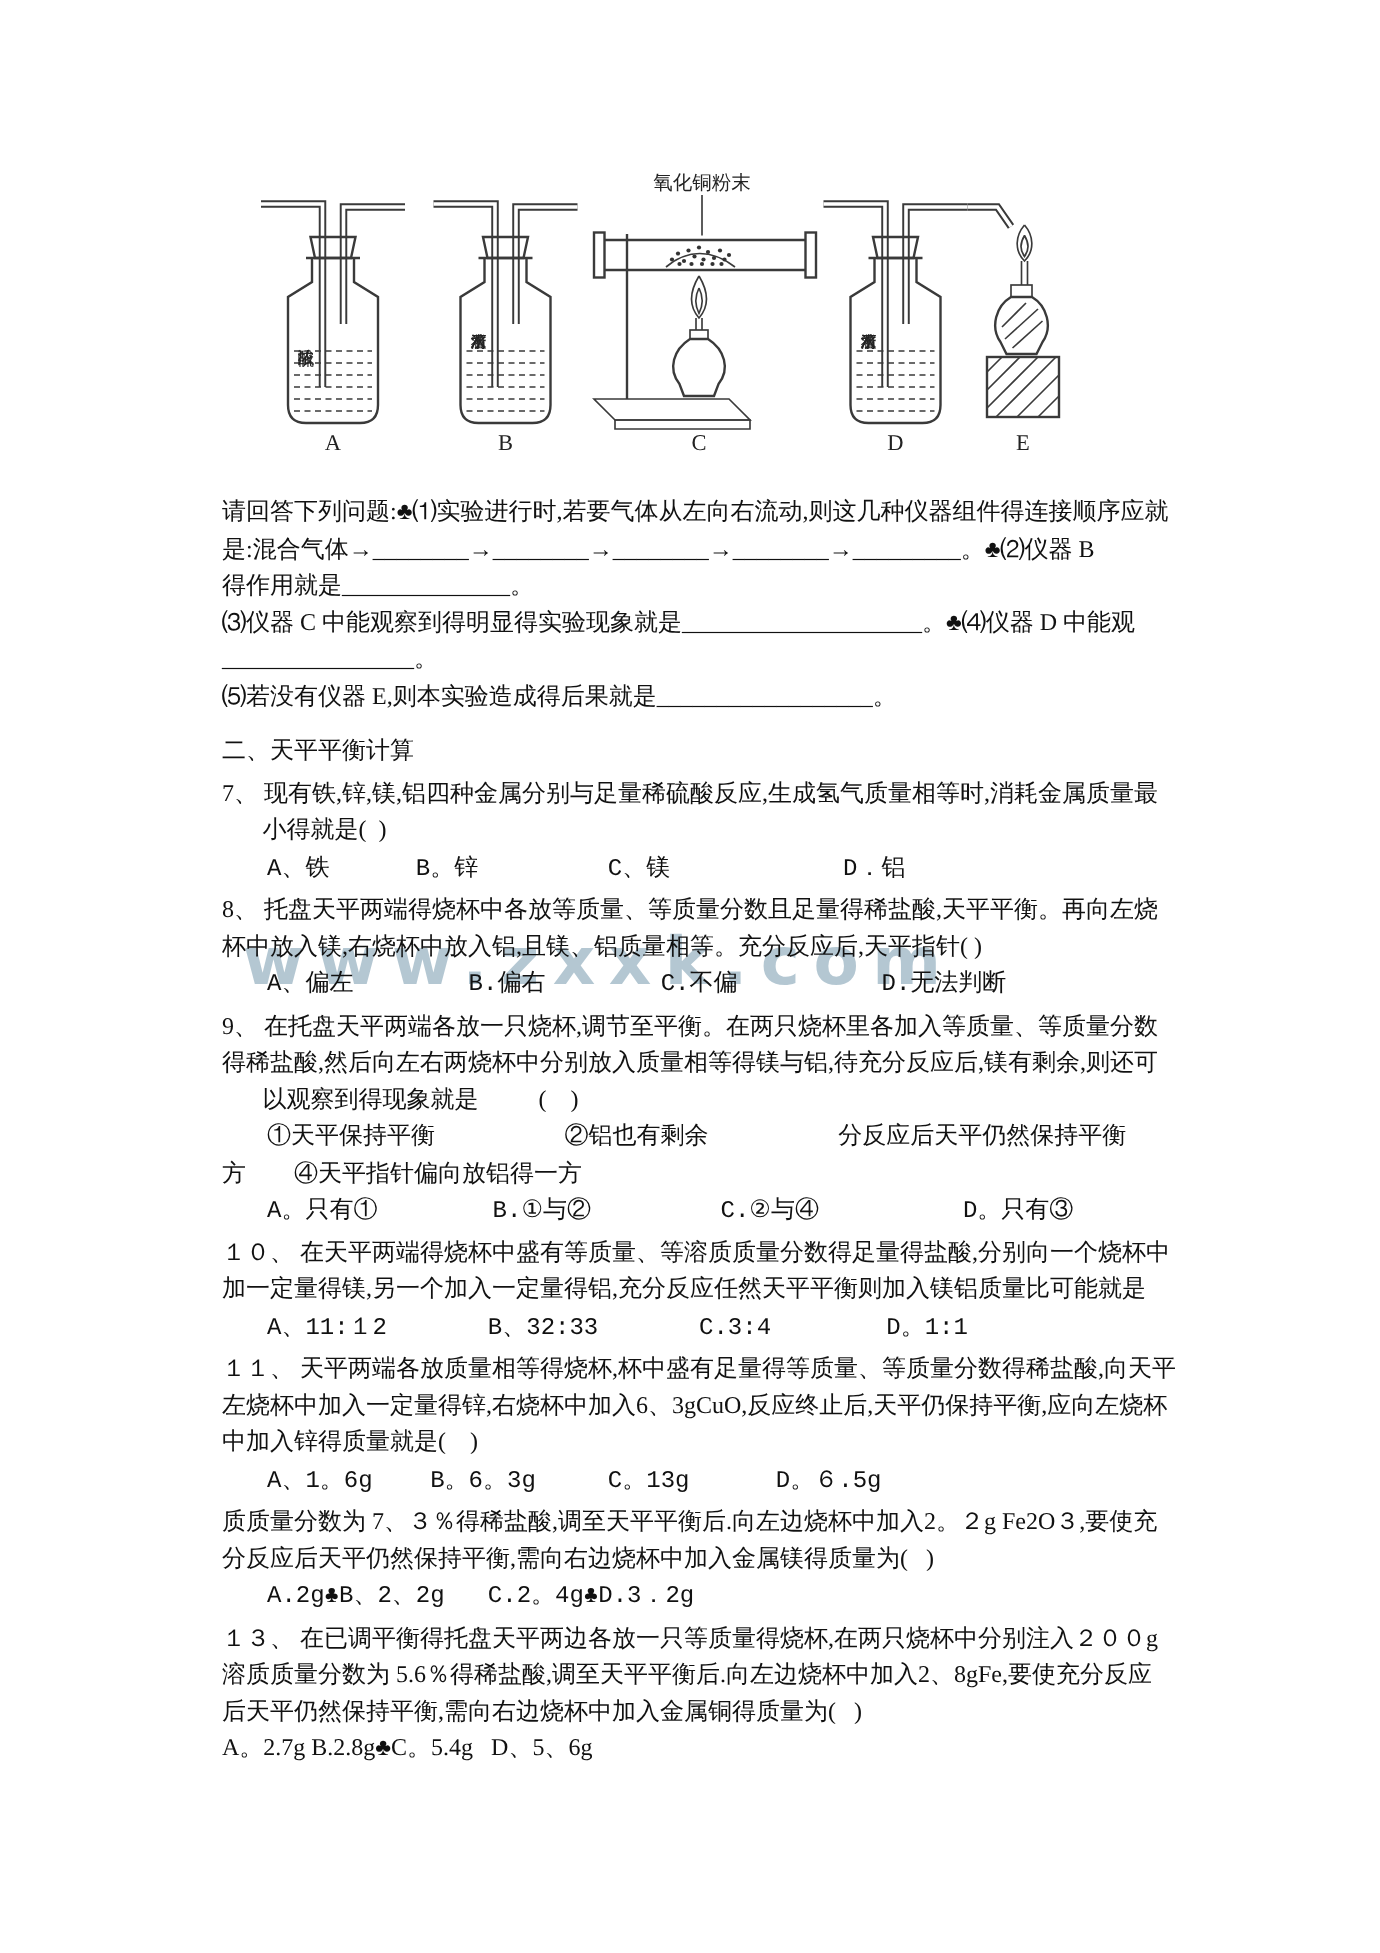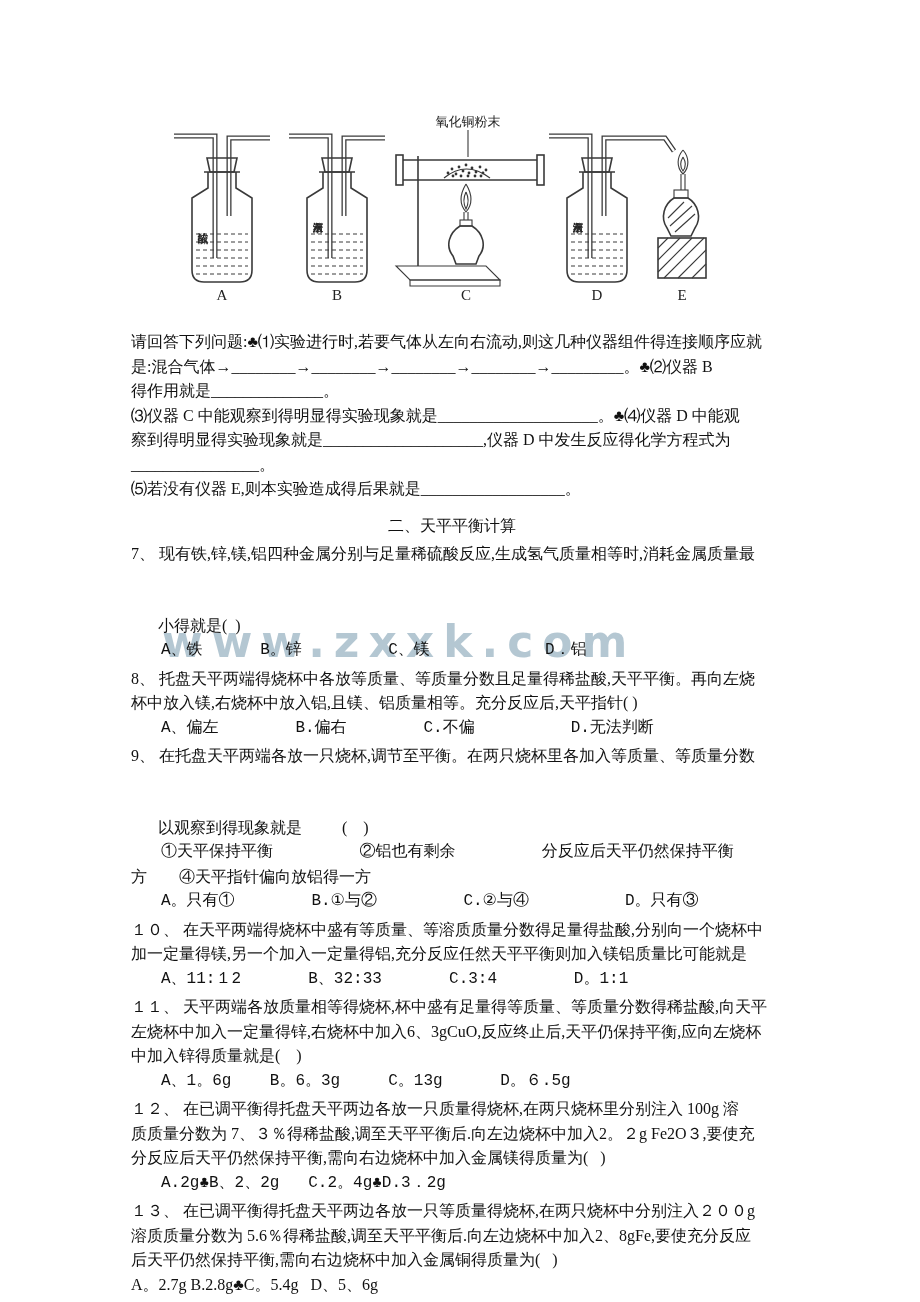--- a/index.html
+++ b/index.html
@@ -14,28 +14,28 @@
   .page { position:absolute; inset:0; background:#fff; }
   .watermark {
     position:absolute; left:162px; top:616px;
     font-family:"DejaVu Sans",sans-serif;
     font-weight:bold; font-size:44px; letter-spacing:9px;
     color:#0c4a6e; opacity:0.30;
     z-index:0; pointer-events:none; white-space:pre;
   }
   .diagram { position:absolute; left:150px; top:110px; width:620px; height:198px; z-index:1; }
   .content {
-    position:absolute; left:131px; top:330px; width:642px;
+    position:absolute; left:148px; top:330px; width:642px;
     font-size:16px; line-height:24.5px; z-index:1;
   }
   .line { white-space:pre; }
-  .ind1 { padding-left:27px;margin-top:47px; }
+  .ind1 { padding-left:27px; }
   .ind2 { padding-left:30px;font-family:Liberation Mono, monospace; }
   .qblock { margin-top:4px; }
-  .sect { margin-top:12px;text-align:center; }
+  .sect { margin-top:12px; }
   
   svg text { font-family:"Liberation Serif",serif; fill:#222; }
   .glass  { fill:none; stroke:#3a3a3a; stroke-width:1.6; }
   .thin   { fill:none; stroke:#3a3a3a; stroke-width:1.1; }
   .tube-o { fill:none; stroke:#3a3a3a; stroke-width:5; }
   .tube-i { fill:none; stroke:#ffffff; stroke-width:2.4; }
   .dash   { stroke:#3a3a3a; stroke-width:1; stroke-dasharray:4,3; }
   .dot    { fill:#333; stroke:none; }
   .vtext  { writing-mode:vertical-rl; text-orientation:upright; }
   .letter { font-size:15px; }
@@ -154,61 +154,60 @@
         <text class="letter" x="532" y="190" text-anchor="middle">E</text>
       </g>
     </svg>
   </div>
 
   <div class="content">
     <div class="line">请回答下列问题:♣⑴实验进行时,若要气体从左向右流动,则这几种仪器组件得连接顺序应就</div>
     <div class="line">是:混合气体→________→________→________→________→_________。♣⑵仪器 B</div>
     <div class="line">得作用就是______________。</div>
     <div class="line">⑶仪器 C 中能观察到得明显得实验现象就是____________________。♣⑷仪器 D 中能观</div>
-    <div class="line">察到得明显得实验现象就是____________________,仪器 D 中发生反应得化学方程式为</div>
     <div class="line">________________。</div>
     <div class="line">⑸若没有仪器 E,则本实验造成得后果就是__________________。</div>
 
     <div class="line sect">二、天平平衡计算</div>
 
     <div class="qblock">
       <div class="line">7、 现有铁,锌,镁,铝四种金属分别与足量稀硫酸反应,生成氢气质量相等时,消耗金属质量最</div>
       <div class="line ind1">小得就是(  )</div>
       <div class="line ind2">A、铁      B。锌         C、镁            D．铝</div>
     </div>
 
     <div class="qblock">
       <div class="line">8、 托盘天平两端得烧杯中各放等质量、等质量分数且足量得稀盐酸,天平平衡。再向左烧</div>
       <div class="line">杯中放入镁,右烧杯中放入铝,且镁、铝质量相等。充分反应后,天平指针( )</div>
       <div class="line ind2">A、偏左        B.偏右        C.不偏          D.无法判断</div>
     </div>
 
     <div class="qblock">
       <div class="line">9、 在托盘天平两端各放一只烧杯,调节至平衡。在两只烧杯里各加入等质量、等质量分数</div>
+      <div class="line">得稀盐酸,然后向左右两烧杯中分别放入质量相等得镁与铝,待充分反应后,镁有剩余,则还可</div>
       <div class="line ind1">以观察到得现象就是          (    )</div>
       <div class="line ind2">①天平保持平衡         ②铝也有剩余         分反应后天平仍然保持平衡</div>
       <div class="line">方        ④天平指针偏向放铝得一方</div>
       <div class="line ind2">A。只有①        B.①与②         C.②与④          D。只有③</div>
     </div>
 
     <div class="qblock">
       <div class="line">１０、 在天平两端得烧杯中盛有等质量、等溶质质量分数得足量得盐酸,分别向一个烧杯中</div>
       <div class="line">加一定量得镁,另一个加入一定量得铝,充分反应任然天平平衡则加入镁铝质量比可能就是</div>
       <div class="line ind2">A、11:１2       B、32:33       C.3:4        D。1:1</div>
     </div>
 
     <div class="qblock">
       <div class="line">１１、 天平两端各放质量相等得烧杯,杯中盛有足量得等质量、等质量分数得稀盐酸,向天平</div>
       <div class="line">左烧杯中加入一定量得锌,右烧杯中加入6、3gCuO,反应终止后,天平仍保持平衡,应向左烧杯</div>
       <div class="line">中加入锌得质量就是(    )</div>
       <div class="line ind2">A、1。6g    B。6。3g     C。13g      D。６.5g</div>
     </div>
 
     <div class="qblock">
-      <div class="line">１２、 在已调平衡得托盘天平两边各放一只质量得烧杯,在两只烧杯里分别注入 100g 溶</div>
       <div class="line">质质量分数为 7、３％得稀盐酸,调至天平平衡后.向左边烧杯中加入2。２g Fe2O３,要使充</div>
       <div class="line">分反应后天平仍然保持平衡,需向右边烧杯中加入金属镁得质量为(   )</div>
       <div class="line ind2">A.2g♣B、2、2g   C.2。4g♣D.3．2g</div>
     </div>
 
     <div class="qblock">
       <div class="line">１３、 在已调平衡得托盘天平两边各放一只等质量得烧杯,在两只烧杯中分别注入２００g</div>
       <div class="line">溶质质量分数为 5.6％得稀盐酸,调至天平平衡后.向左边烧杯中加入2、8gFe,要使充分反应</div>
       <div class="line">后天平仍然保持平衡,需向右边烧杯中加入金属铜得质量为(   )</div>
       <div class="line">A。2.7g B.2.8g♣C。5.4g   D、5、6g</div>

